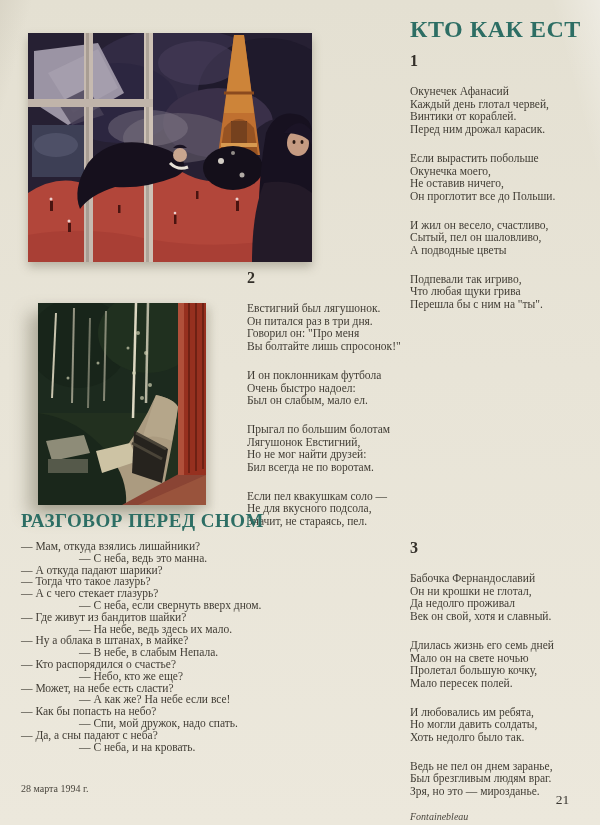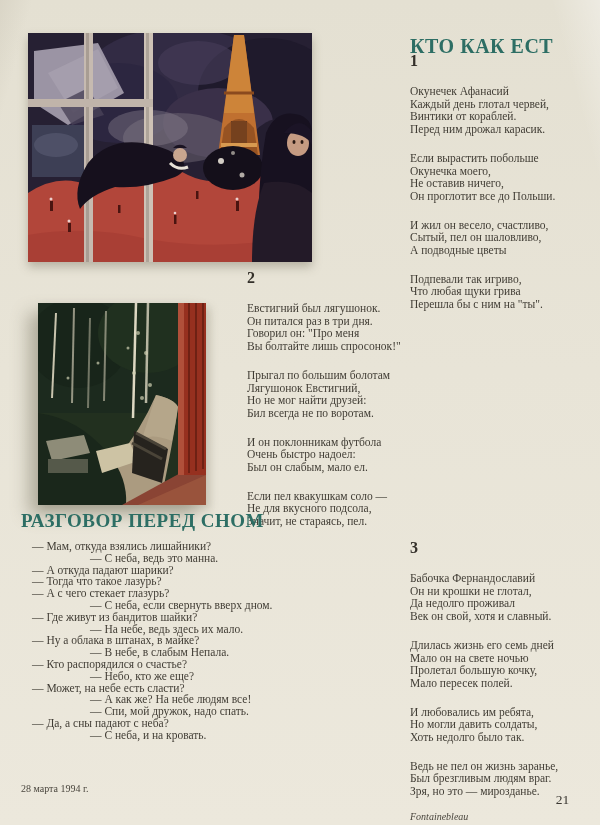--- a/index.html
+++ b/index.html
@@ -25,36 +25,36 @@
     position:absolute; left:38px; top:303px; width:168px; height:202px;
     box-shadow:-10px 10px 16px rgba(115,110,92,0.45), 4px 4px 8px rgba(115,110,92,0.25);
   }
   .painting1 svg, .painting2 svg { display:block; width:100%; height:100%; }
   
   .sec-title {
     position:absolute; margin:0;
     font-weight:bold; color:#2d6e64;
     letter-spacing:0.5px; line-height:1;
   }
-  .title-kto { left:410px; top:36px; font-size:20px; }
+  .title-kto { left:410px; top:17px; font-size:24px; }
   .title-razgovor { left:21px; top:511px; font-size:19px; }
   .poem-num { font-weight:bold; font-size:16px; color:#34302a; margin:0 0 16px 0; line-height:1; }
   
   .poem { position:absolute; }
   .poem-1 { left:410px; top:53px; width:185px; }
   .poem-2 { left:247px; top:270px; width:180px; }
   .poem-3 { left:410px; top:540px; width:185px; }
   .stanza {
     white-space:pre-line;
     font-size:11.5px; line-height:12.7px;
     margin:16px 0 12px 0; color:#413d35;
   }
   .signature { margin-top:6px; font-style:italic; font-size:10px; line-height:13px; color:#4a463e; }
   
-  .dialogue { position:absolute; left:21px; top:541px; width:290px;margin-left:11px; }
+  .dialogue { position:absolute; left:21px; top:541px; width:290px; }
   .dialogue .q, .dialogue .a {
     font-size:11.5px; line-height:11.8px; white-space:nowrap; color:#413d35;
   }
   .dialogue .a { padding-left:58px; }
   .poem-date {
     position:absolute; left:21px; top:783px;
     font-size:10px; color:#4a463e;
   }
   .page-number {
     position:absolute; left:540px; top:792px; width:45px;
@@ -205,27 +205,27 @@
   </div>
 
   <div class="poem poem-2">
     <div class="poem-num">2</div>
     <div>
 
     <div class="stanza">Евстигний был лягушонок.
 Он питался раз в три дня.
 Говорил он: "Про меня
 Вы болтайте лишь спросонок!"</div>
+        <div class="stanza">И он поклонникам футбола
+Очень быстро надоел:
+Был он слабым, мало ел.</div>
         <div class="stanza">Прыгал по большим болотам
 Лягушонок Евстигний,
 Но не мог найти друзей:
 Бил всегда не по воротам.</div>
-        <div class="stanza">И он поклонникам футбола
-Очень быстро надоел:
-Был он слабым, мало ел.</div>
         <div class="stanza">Если пел квакушкам соло —
 Не для вкусного подсола,
 Значит, не стараясь, пел.</div>
       </div>
   </div>
 
   <div class="poem poem-3">
     <div class="poem-num">3</div>
     <div>
 
@@ -233,21 +233,21 @@
 Он ни крошки не глотал,
 Да недолго проживал
 Век он свой, хотя и славный.</div>
         <div class="stanza">Длилась жизнь его семь дней
 Мало он на свете ночью
 Пролетал большую кочку,
 Мало пересек полей.</div>
         <div class="stanza">И любовались им ребята,
 Но могли давить солдаты,
 Хоть недолго было так.</div>
-        <div class="stanza">Ведь не пел он жизнь заранье,
+        <div class="stanza">Ведь не пел он днем заранье,
 Был брезгливым людям враг.
 Зря, но это — мирозданье.</div>
       </div>
     <div class="signature">
       <div>Fontainebleau</div>
       <div>6 марта 1993 г.</div>
     </div>
   </div>
 
   <h1 class="sec-title title-razgovor">РАЗГОВОР ПЕРЕД СНОМ</h1>
@@ -267,22 +267,23 @@
       <div class="q">— Где живут из бандитов шайки?</div>
       <div class="a">— На небе, ведь здесь их мало.</div>
 
       <div class="q">— Ну а облака в штанах, в майке?</div>
       <div class="a">— В небе, в слабым Непала.</div>
 
       <div class="q">— Кто распорядился о счастье?</div>
       <div class="a">— Небо, кто же еще?</div>
 
       <div class="q">— Может, на небе есть сласти?</div>
-      <div class="a">— А как же? На небе людям все!</div>
-
+      <div class="a">— А как же? На небе если все!</div>
+
+      <div class="q">— Как бы попасть на небо?</div>
       <div class="a">— Спи, мой дружок, надо спать.</div>
 
       <div class="q">— Да, а сны падают с неба?</div>
       <div class="a">— С неба, и на кровать.</div>
     </div>
 
   <div class="poem-date">28 марта 1994 г.</div>
 
   <div class="page-number">21</div>
 

